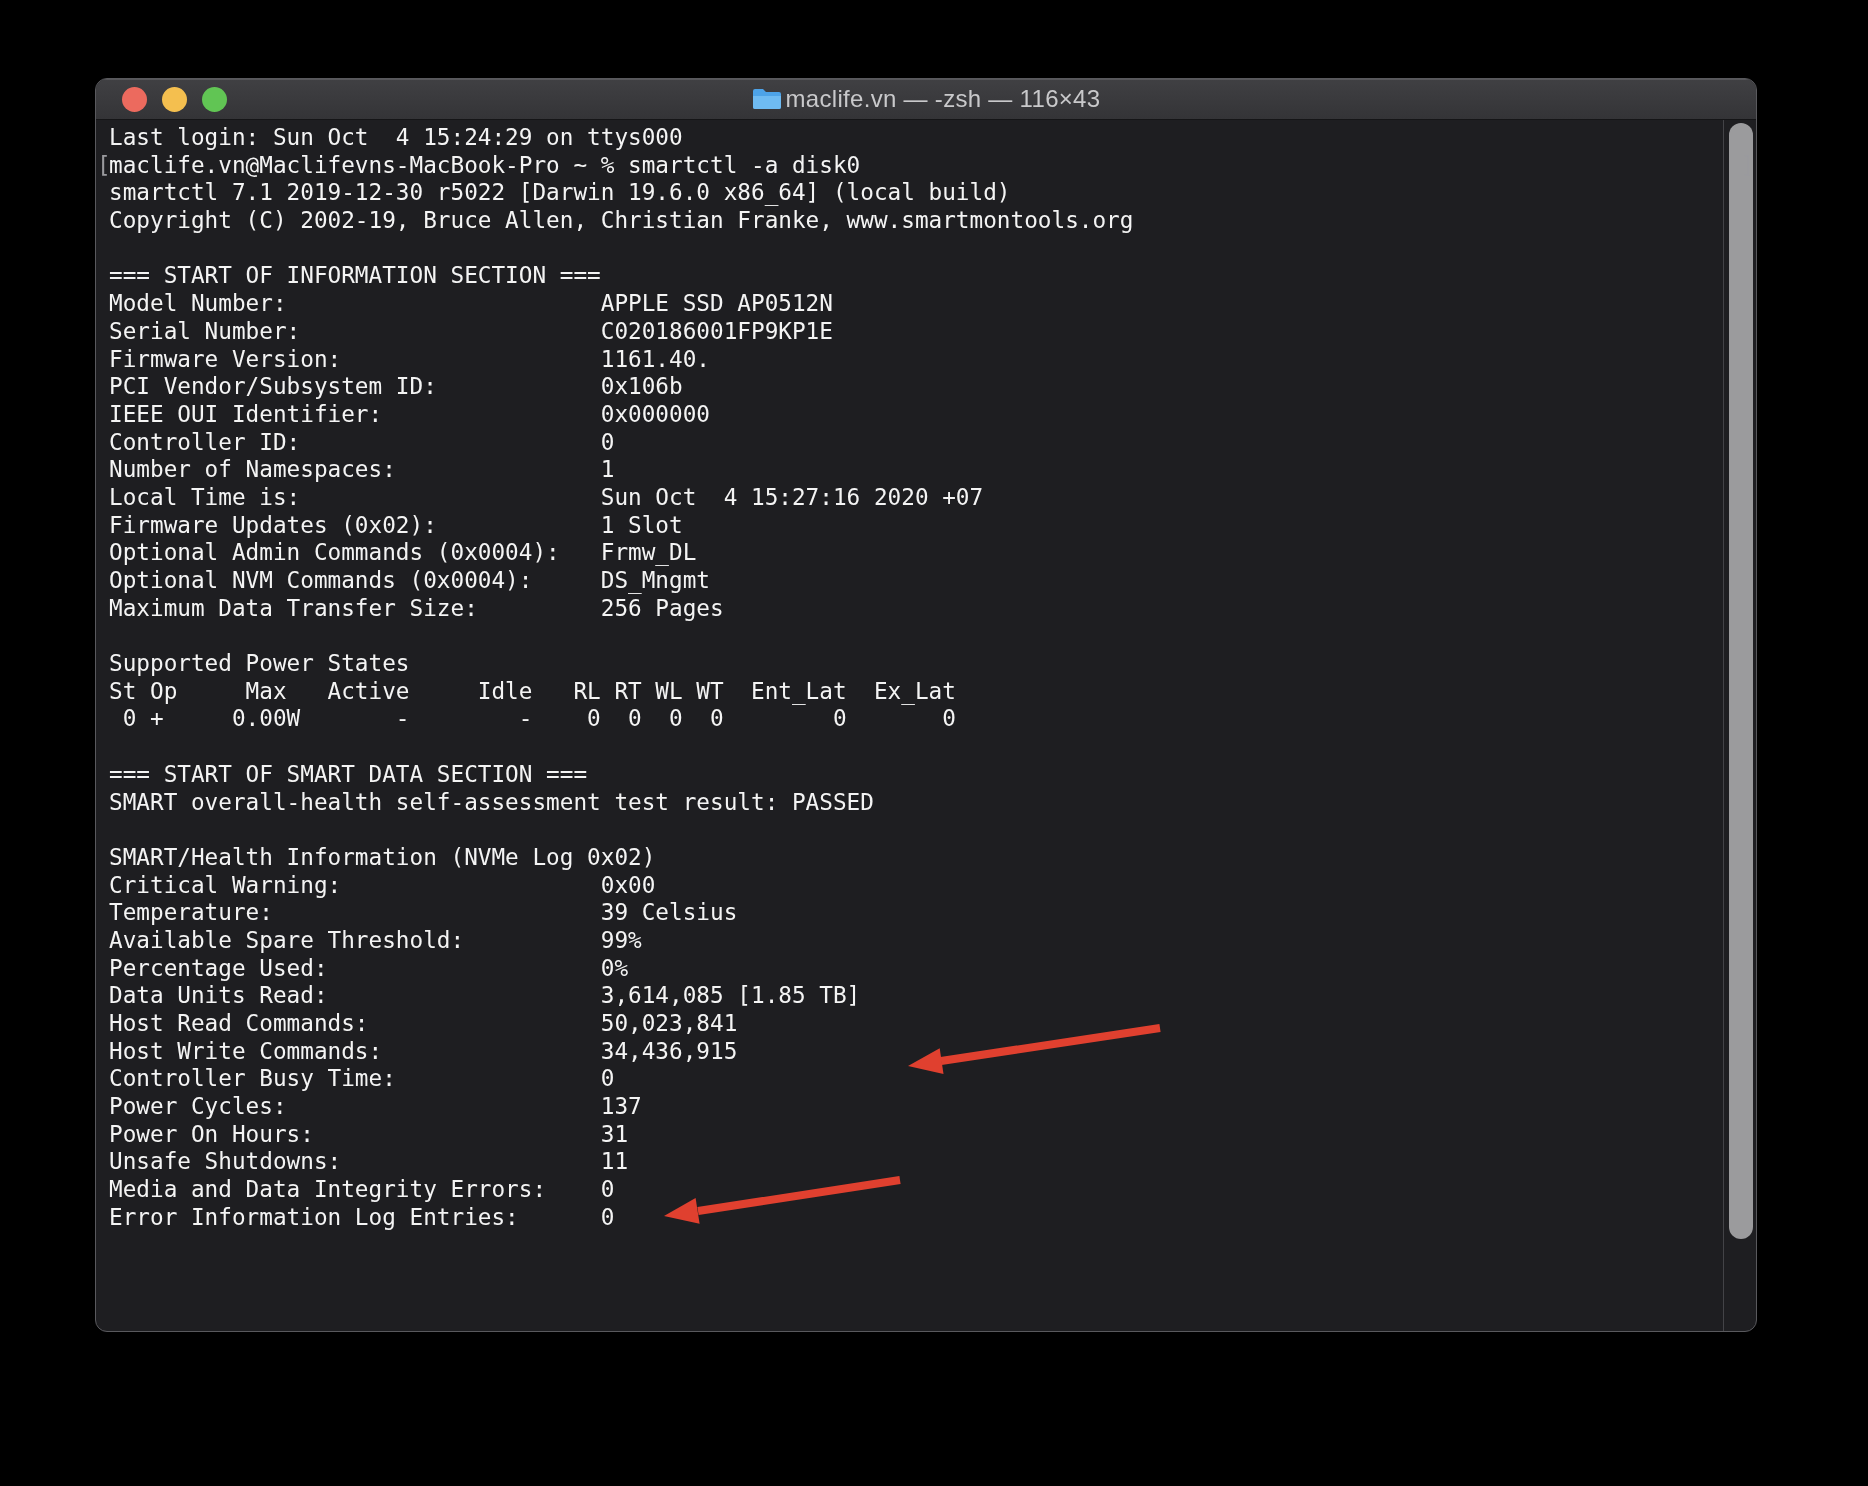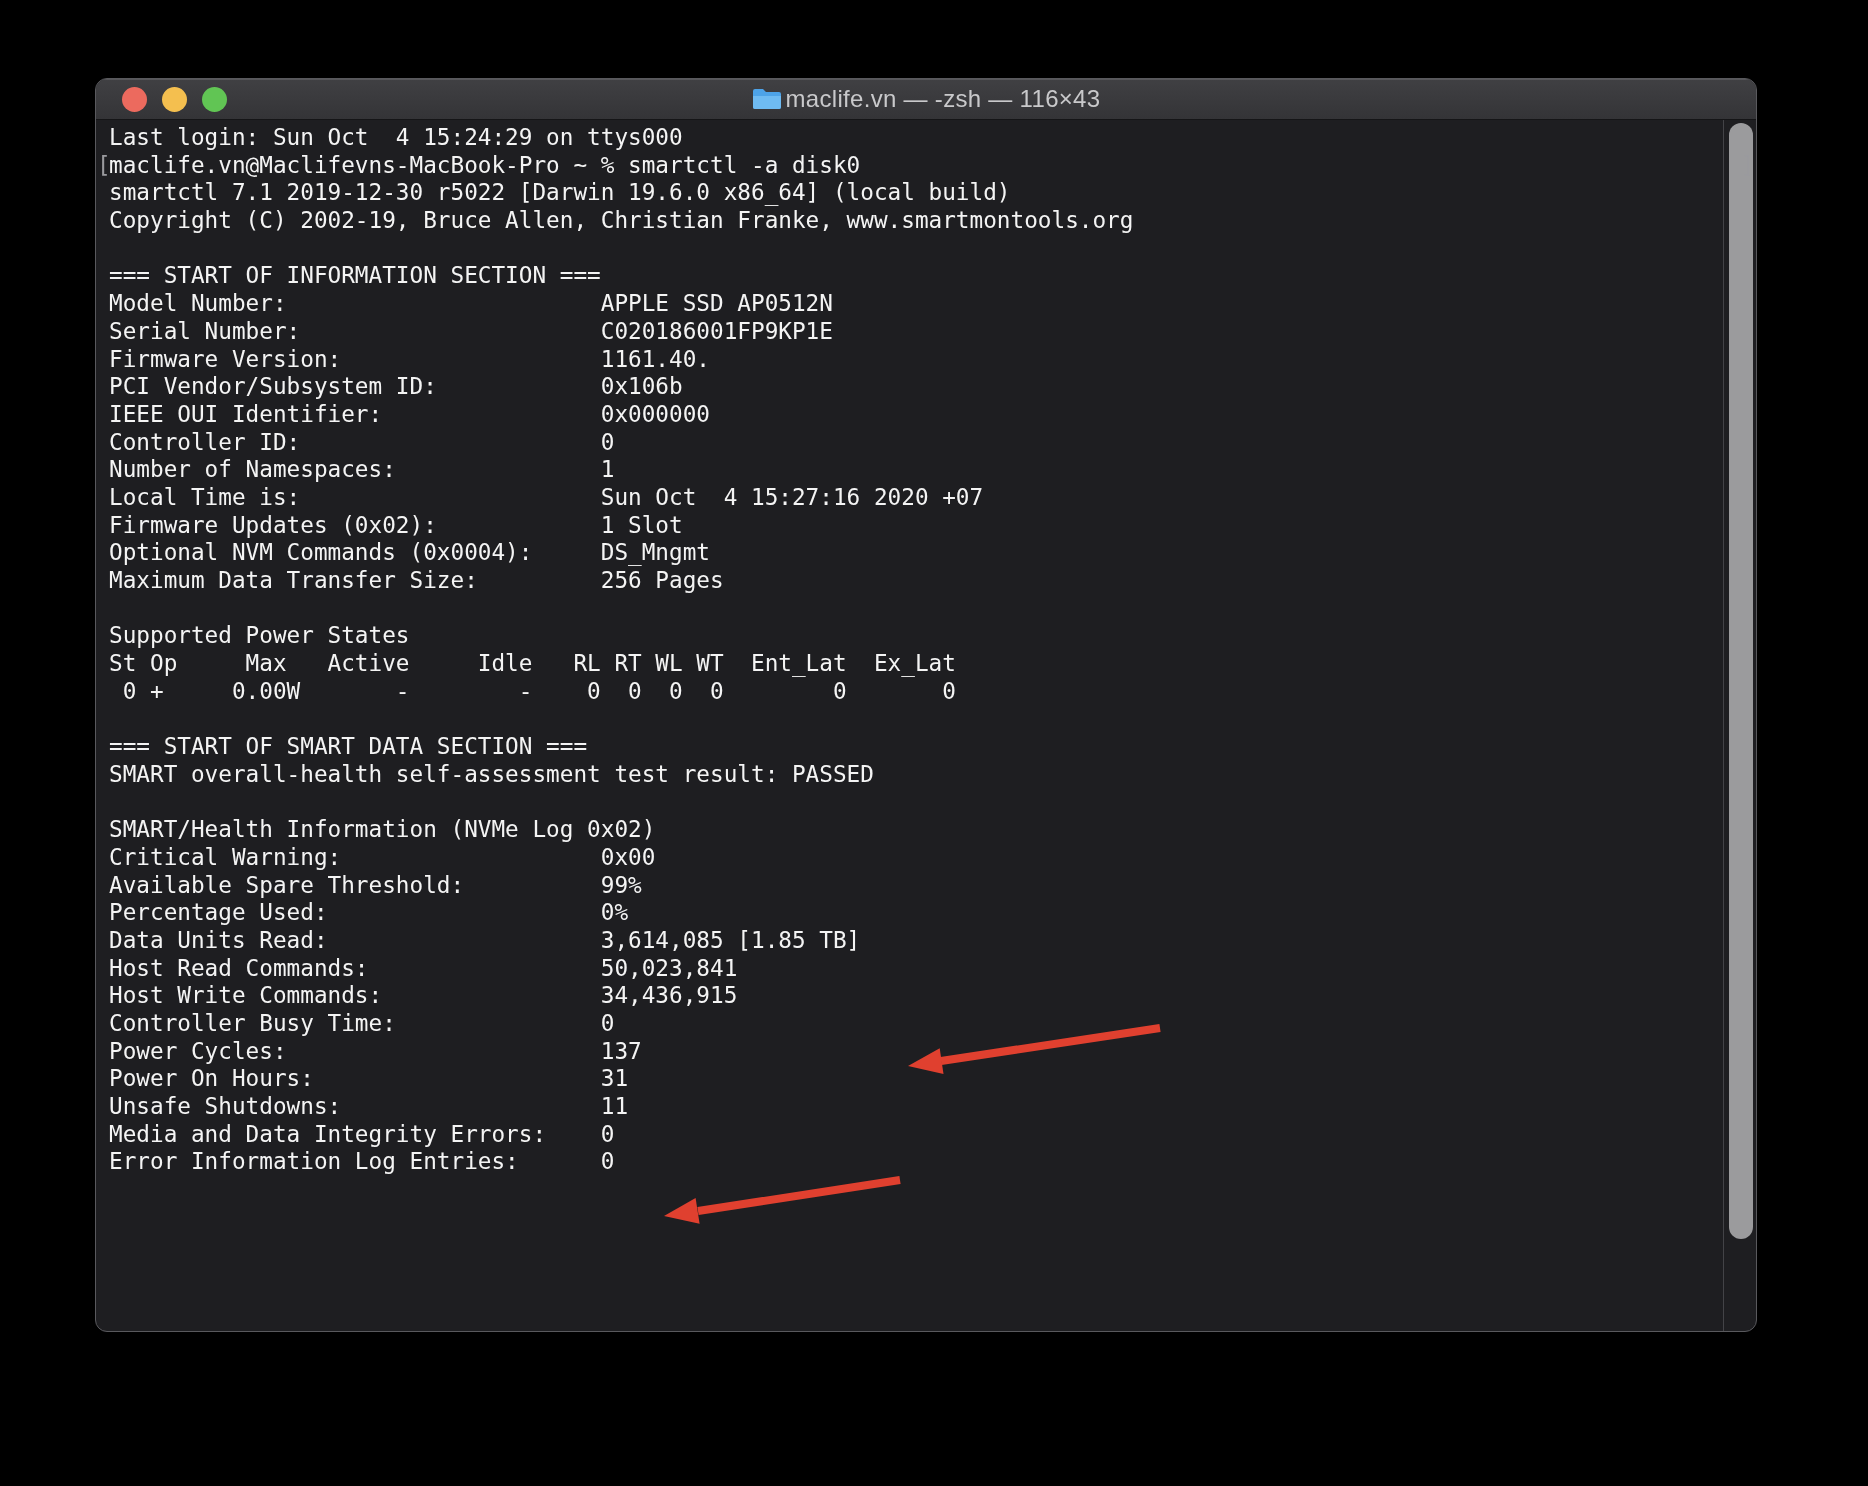--- a/index.html
+++ b/index.html
@@ -86,32 +86,34 @@
       <div class="term-line">=== START OF INFORMATION SECTION ===</div>
       <div class="term-line">Model Number:                       APPLE SSD AP0512N</div>
       <div class="term-line">Serial Number:                      C020186001FP9KP1E</div>
       <div class="term-line">Firmware Version:                   1161.40.</div>
       <div class="term-line">PCI Vendor/Subsystem ID:            0x106b</div>
       <div class="term-line">IEEE OUI Identifier:                0x000000</div>
       <div class="term-line">Controller ID:                      0</div>
       <div class="term-line">Number of Namespaces:               1</div>
       <div class="term-line">Local Time is:                      Sun Oct  4 15:27:16 2020 +07</div>
       <div class="term-line">Firmware Updates (0x02):            1 Slot</div>
+      <div class="term-line">Optional Admin Commands (0x0004):   Frmw_DL</div>
       <div class="term-line">Optional NVM Commands (0x0004):     DS_Mngmt</div>
       <div class="term-line">Maximum Data Transfer Size:         256 Pages</div>
       <div class="term-line"></div>
       <div class="term-line">Supported Power States</div>
       <div class="term-line">St Op     Max   Active     Idle   RL RT WL WT  Ent_Lat  Ex_Lat</div>
       <div class="term-line"> 0 +     0.00W       -        -    0  0  0  0        0       0</div>
       <div class="term-line"></div>
       <div class="term-line">=== START OF SMART DATA SECTION ===</div>
       <div class="term-line">SMART overall-health self-assessment test result: PASSED</div>
       <div class="term-line"></div>
       <div class="term-line">SMART/Health Information (NVMe Log 0x02)</div>
       <div class="term-line">Critical Warning:                   0x00</div>
+      <div class="term-line">Temperature:                        39 Celsius</div>
       <div class="term-line">Available Spare Threshold:          99%</div>
       <div class="term-line">Percentage Used:                    0%</div>
       <div class="term-line">Data Units Read:                    3,614,085 [1.85 TB]</div>
       <div class="term-line">Host Read Commands:                 50,023,841</div>
       <div class="term-line">Host Write Commands:                34,436,915</div>
       <div class="term-line">Controller Busy Time:               0</div>
       <div class="term-line">Power Cycles:                       137</div>
       <div class="term-line">Power On Hours:                     31</div>
       <div class="term-line">Unsafe Shutdowns:                   11</div>
       <div class="term-line">Media and Data Integrity Errors:    0</div>

